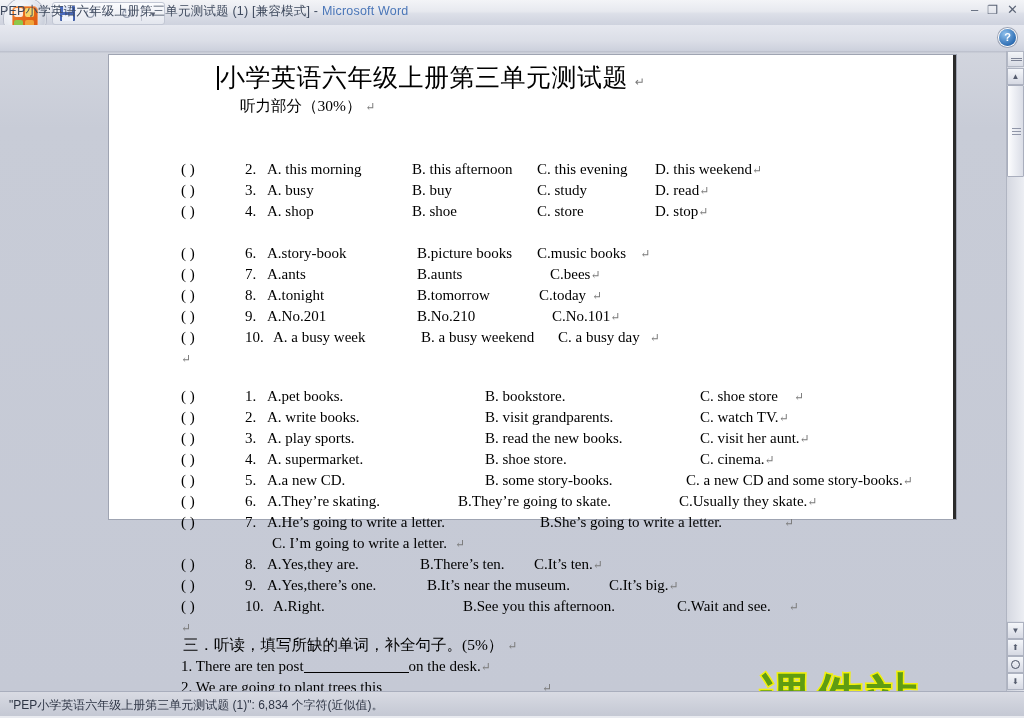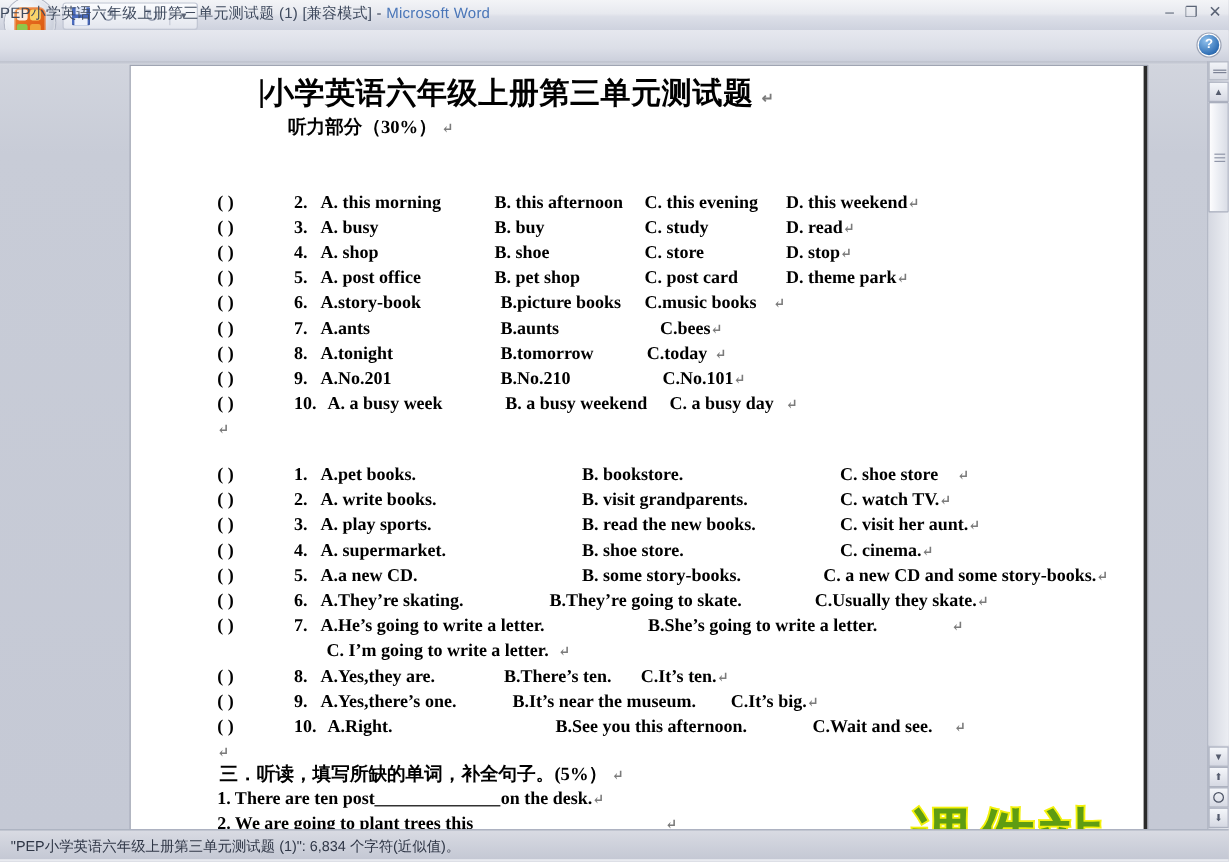--- a/index.html
+++ b/index.html
@@ -77,24 +77,23 @@
   .workarea{
     position:absolute;left:0;top:51px;width:1024px;height:640px;
     background:linear-gradient(to bottom,#d2d5de 0%,#c8ccd7 12%,#c5c9d5 100%);
     overflow:hidden;
   }
   .hstrip{position:absolute;left:0;top:0;width:1024px;height:3px;
     background:linear-gradient(to bottom,#b9bdca,#d6d9e1);}
 
   
   .page{
-    position:absolute;left:109px;top:4px;width:844px;height:636px;background:#fff;
+    position:absolute;left:109px;top:4px;width:844px;height:464px;background:#fff;
     border-right:3px solid #2b2b2b;
     box-shadow:0 0 0 1px #9fa4b2;
-    font-weight:bold;
   }
   .doc{
     position:absolute;left:0;top:0;width:844px;height:636px;overflow:hidden;
     font-family:"Liberation Serif","DejaVu Serif",serif;
     color:#000;
   }
   .caret{
     display:inline-block;width:2px;height:24px;background:#000;vertical-align:-4px;margin-right:1px;
   }
   .doc-title{
@@ -227,23 +226,20 @@
 
         <div class="qrow" style="left:72px;top:107px">
           <span style="display:inline-block;width:64px">(        )</span><span style="display:inline-block;width:22px">2.</span><span class="opt" style="width:145px">A. this morning</span><span class="opt" style="width:125px">B. this afternoon</span><span class="opt" style="width:118px">C. this evening</span><span class="opt">D. this weekend</span><span class="pilcrow">↵</span>
         </div>
         <div class="qrow" style="left:72px;top:128px">
           <span style="display:inline-block;width:64px">(        )</span><span style="display:inline-block;width:22px">3.</span><span class="opt" style="width:145px">A. busy</span><span class="opt" style="width:125px">B. buy</span><span class="opt" style="width:118px">C. study</span><span class="opt">D. read</span><span class="pilcrow">↵</span>
         </div>
         <div class="qrow" style="left:72px;top:149px">
           <span style="display:inline-block;width:64px">(        )</span><span style="display:inline-block;width:22px">4.</span><span class="opt" style="width:145px">A. shop</span><span class="opt" style="width:125px">B. shoe</span><span class="opt" style="width:118px">C. store</span><span class="opt">D. stop</span><span class="pilcrow">↵</span>
         </div>
-        <div class="qrow" style="left:72px;top:170px">
-          <span style="display:inline-block;width:64px">(        )</span><span style="display:inline-block;width:22px">5.</span><span class="opt" style="width:145px">A. post office</span><span class="opt" style="width:125px">B. pet shop</span><span class="opt" style="width:118px">C. post card</span><span class="opt">D. theme park</span><span class="pilcrow">↵</span>
-        </div>
 
         <div class="qrow" style="left:72px;top:191px">
           <span style="display:inline-block;width:64px">(        )</span><span style="display:inline-block;width:22px">6.</span><span class="opt" style="width:150px">A.story-book</span><span class="opt" style="width:120px">B.picture books</span><span class="opt">C.music books</span><span class="pilcrow" style="margin-left:14px">↵</span>
         </div>
         <div class="qrow" style="left:72px;top:212px">
           <span style="display:inline-block;width:64px">(        )</span><span style="display:inline-block;width:22px">7.</span><span class="opt" style="width:150px">A.ants</span><span class="opt" style="width:133px">B.aunts</span><span class="opt">C.bees</span><span class="pilcrow">↵</span>
         </div>
         <div class="qrow" style="left:72px;top:233px">
           <span style="display:inline-block;width:64px">(        )</span><span style="display:inline-block;width:22px">8.</span><span class="opt" style="width:150px">A.tonight</span><span class="opt" style="width:122px">B.tomorrow</span><span class="opt">C.today</span><span class="pilcrow" style="margin-left:6px">↵</span>
         </div>

